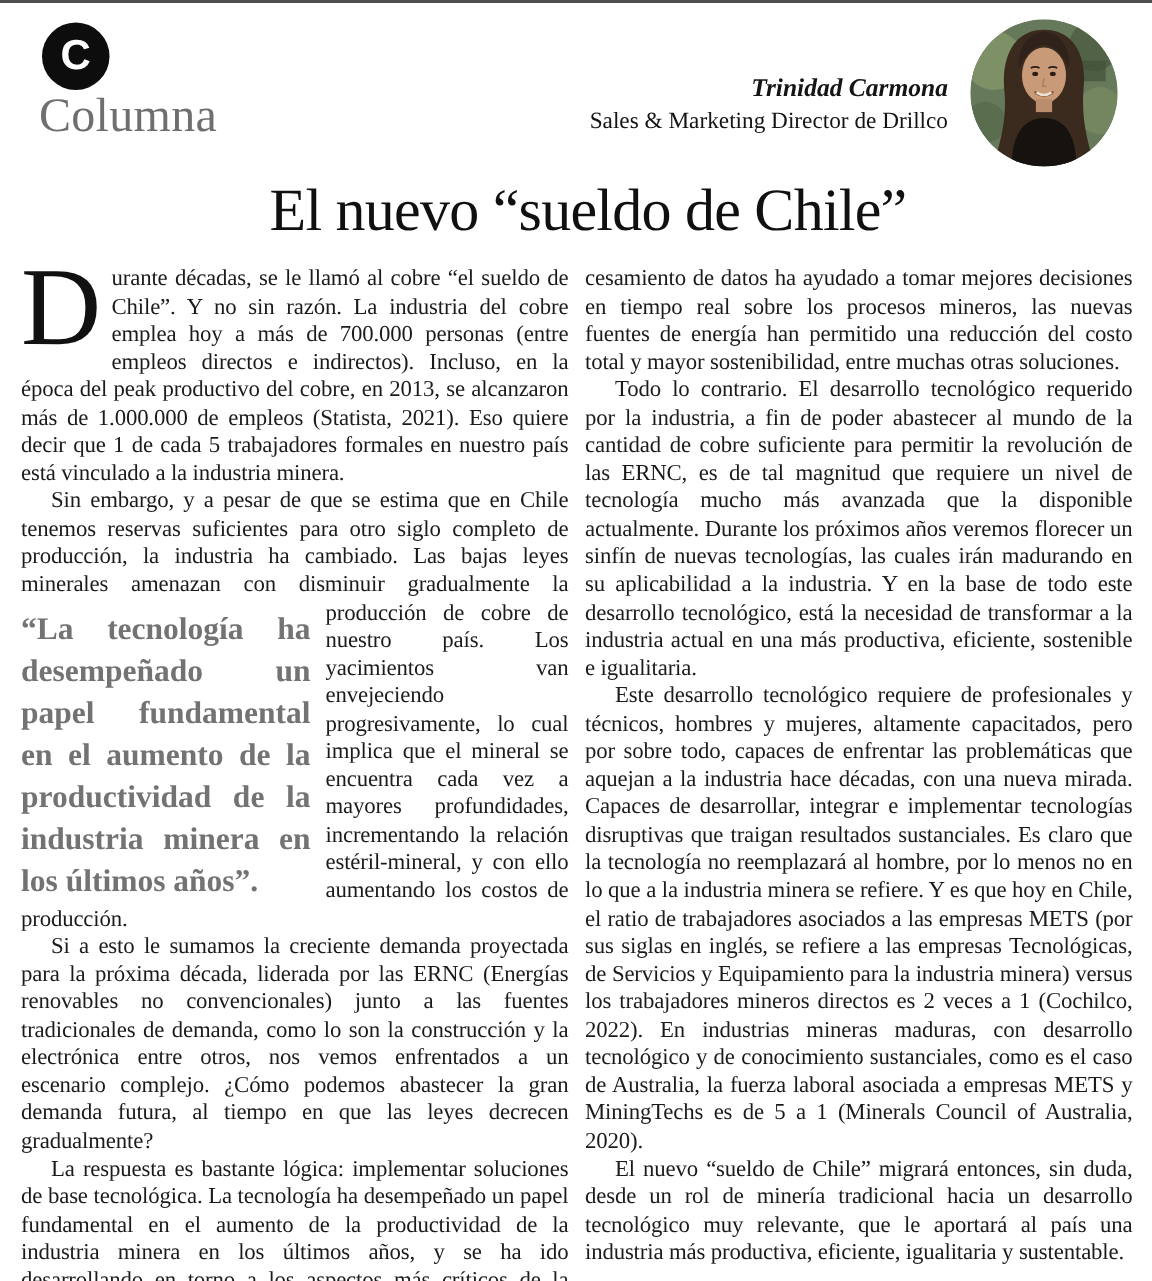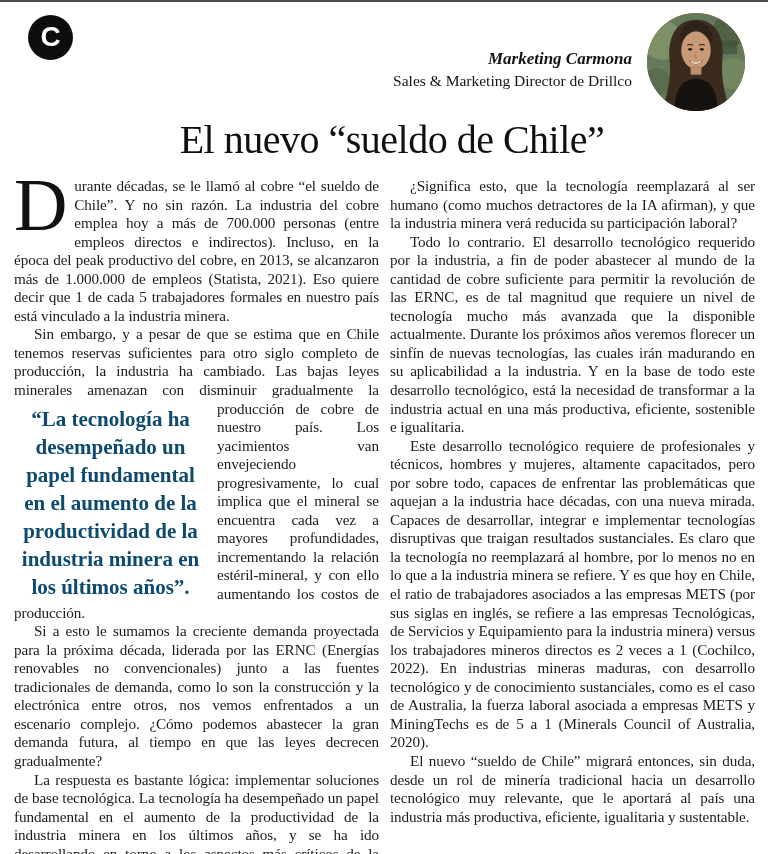--- a/index.html
+++ b/index.html
@@ -74,39 +74,39 @@
     font-size:74px; line-height:55px;
     padding:1px 7px 0 0;
     color:#111111;
   }
   .pullquote {
     float:left;
     width:193px;
     margin:5px 10px 3px 0;
     font-weight:bold;
     font-size:21px; line-height:28px;
-    text-align:center;
     text-indent:0;
-    color:#0c4a6e;
+    color:#737373;
     letter-spacing:0;
   }
 </style>
 </head>
 <body>
 
 <div class="page">
   <div class="top-rule"></div>
 
   <header class="header">
     <div class="logo-circle">
       <span class="logo-letter">C</span>
     </div>
+    <div class="section-label">Columna</div>
 
     <div class="author-block">
-      <div class="author-name">Marketing Carmona</div>
+      <div class="author-name">Trinidad Carmona</div>
       <div class="author-role">Sales &amp; Marketing Director de Drillco</div>
     </div>
 
     <div class="avatar">
       <svg viewBox="0 0 100 100" width="98" height="98">
         <rect width="100" height="100" fill="#66795a"></rect>
         <circle cx="16" cy="28" r="20" fill="#8a9c6d" opacity="0.65"></circle>
         <circle cx="84" cy="18" r="17" fill="#4d5e44" opacity="0.85"></circle>
         <rect x="58" y="28" width="34" height="14" fill="#425139" opacity="0.7"></rect>
         <circle cx="88" cy="62" r="16" fill="#7d8f63" opacity="0.6"></circle>
@@ -131,19 +131,19 @@
 
   <div class="body">
     <div class="col">
       <p class="para"><span class="dropcap">D</span><span>urante décadas, se le llamó al cobre “el sueldo de Chile”. Y no sin razón. La industria del cobre emplea hoy a más de 700.000 personas (entre empleos directos e indirectos). Incluso, en la época del peak productivo del cobre, en 2013, se alcanzaron más de 1.000.000 de empleos (Statista, 2021). Eso quiere decir que 1 de cada 5 trabajadores formales en nuestro país está vinculado a la industria minera.</span></p>
       <p class="para indent"><span>Sin embargo, y a pesar de que se estima que en Chile tenemos reservas suficientes para otro siglo completo de producción, la industria ha cambiado. Las bajas leyes minerales amenazan con disminuir gradualmente la producción de cobre de </span><span class="pullquote">“La tecnología ha desempeñado un papel fundamental en el aumento de la productividad de la industria minera en los últimos años”.</span><span>nuestro país. Los yacimientos van envejeciendo progresivamente, lo cual implica que el mineral se encuentra cada vez a mayores profundidades, incrementando la relación estéril-mineral, y con ello aumentando los costos de producción.</span></p>
       <p class="para indent">Si a esto le sumamos la creciente demanda proyectada para la próxima década, liderada por las ERNC (Energías renovables no convencionales) junto a las fuentes tradicionales de demanda, como lo son la construcción y la electrónica entre otros, nos vemos enfrentados a un escenario complejo. ¿Cómo podemos abastecer la gran demanda futura, al tiempo en que las leyes decrecen gradualmente?</p>
       <p class="para indent">La respuesta es bastante lógica: implementar soluciones de base tecnológica. La tecnología ha desempeñado un papel fundamental en el aumento de la productividad de la industria minera en los últimos años, y se ha ido desarrollando en torno a los aspectos más críticos de la operación minera, como lo son la seguridad, productividad y uso del agua, entre otros.  La automatización ha mejorado la eficiencia y seguridad, alejando a los trabajadores de la “línea de fuego”, el pro-</p>
     </div>
 
     <div class="col">
-      <p class="para indent">¿Significa esto, que la tecnología reemplazará al ser humano (como muchos detractores de la IA afirman), y que la industria minera verá reducida su participación laboral?</p>
+      <p class="para">cesamiento de datos ha ayudado a tomar mejores decisiones en tiempo real sobre los procesos mineros, las nuevas fuentes de energía han permitido una reducción del costo total y mayor sostenibilidad, entre muchas otras soluciones.</p>
       <p class="para indent">Todo lo contrario. El desarrollo tecnológico requerido por la industria, a fin de poder abastecer al mundo de la cantidad de cobre suficiente para permitir la revolución de las ERNC, es de tal magnitud que requiere un nivel de tecnología mucho más avanzada que la disponible actualmente. Durante los próximos años veremos florecer un sinfín de nuevas tecnologías, las cuales irán madurando en su aplicabilidad a la industria. Y en la base de todo este desarrollo tecnológico, está la necesidad de transformar a la industria actual en una más productiva, eficiente, sostenible e igualitaria.</p>
       <p class="para indent">Este desarrollo tecnológico requiere de profesionales y técnicos, hombres y mujeres, altamente capacitados, pero por sobre todo, capaces de enfrentar las problemáticas que aquejan a la industria hace décadas, con una nueva mirada. Capaces de desarrollar, integrar e implementar tecnologías disruptivas que traigan resultados sustanciales. Es claro que la tecnología no reemplazará al hombre, por lo menos no en lo que a la industria minera se refiere. Y es que hoy en Chile, el ratio de trabajadores asociados a las empresas METS (por sus siglas en inglés, se refiere a las empresas Tecnológicas, de Servicios y Equipamiento para la industria minera) versus los trabajadores mineros directos es 2 veces a 1 (Cochilco, 2022). En industrias mineras maduras, con desarrollo tecnológico y de conocimiento sustanciales, como es el caso de Australia, la fuerza laboral asociada a empresas METS y MiningTechs es de 5 a 1 (Minerals Council of Australia, 2020).</p>
       <p class="para indent">El nuevo “sueldo de Chile” migrará entonces, sin duda, desde un rol de minería tradicional hacia un desarrollo tecnológico muy relevante, que le aportará al país una industria más productiva, eficiente, igualitaria y sustentable.</p>
     </div>
   </div>
 </div>
 
 </body></html>

